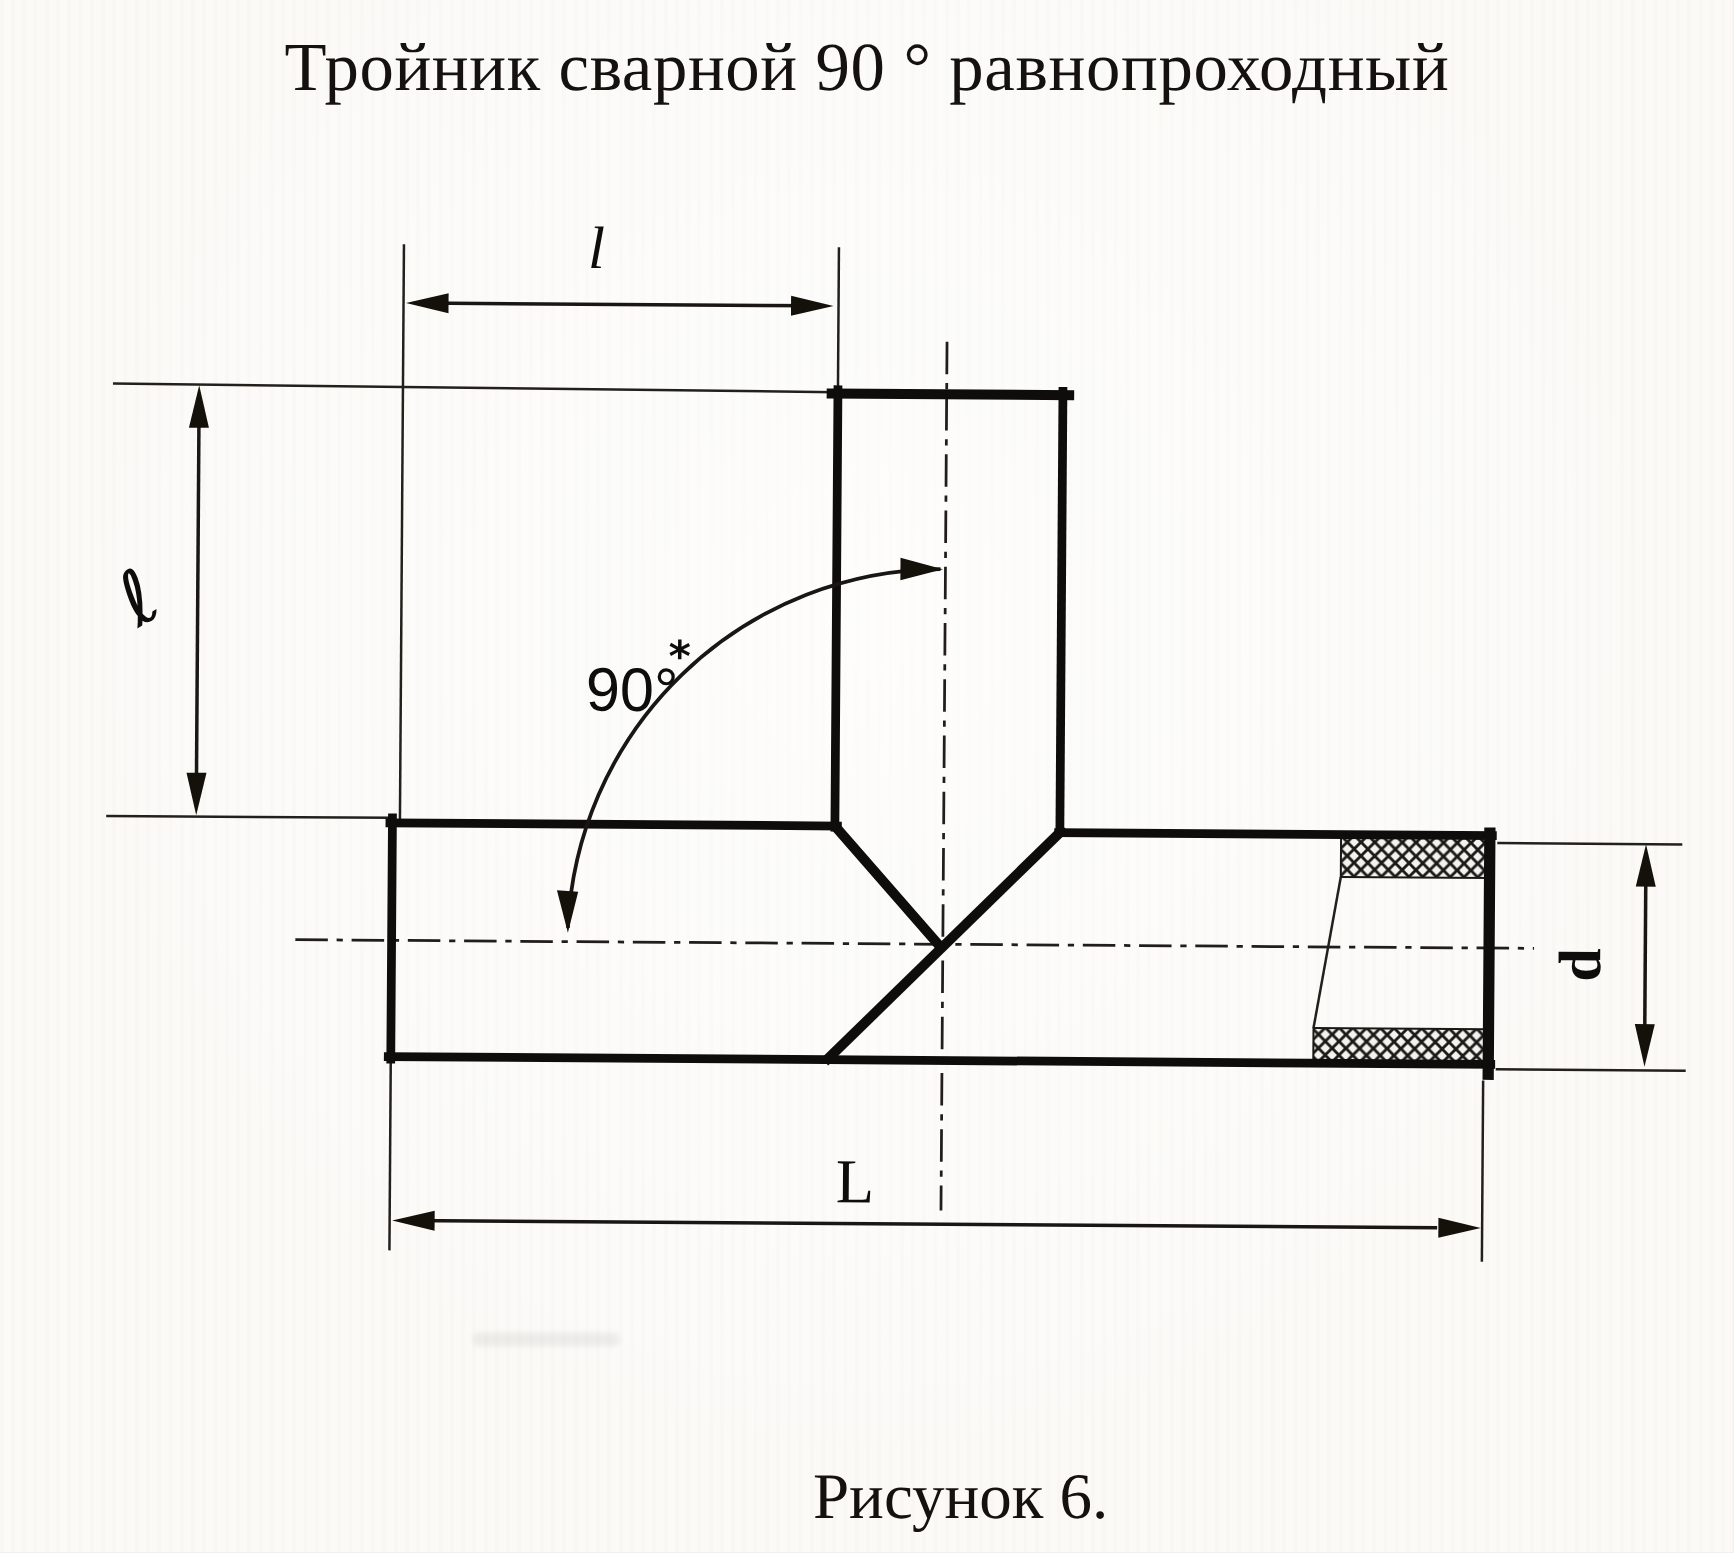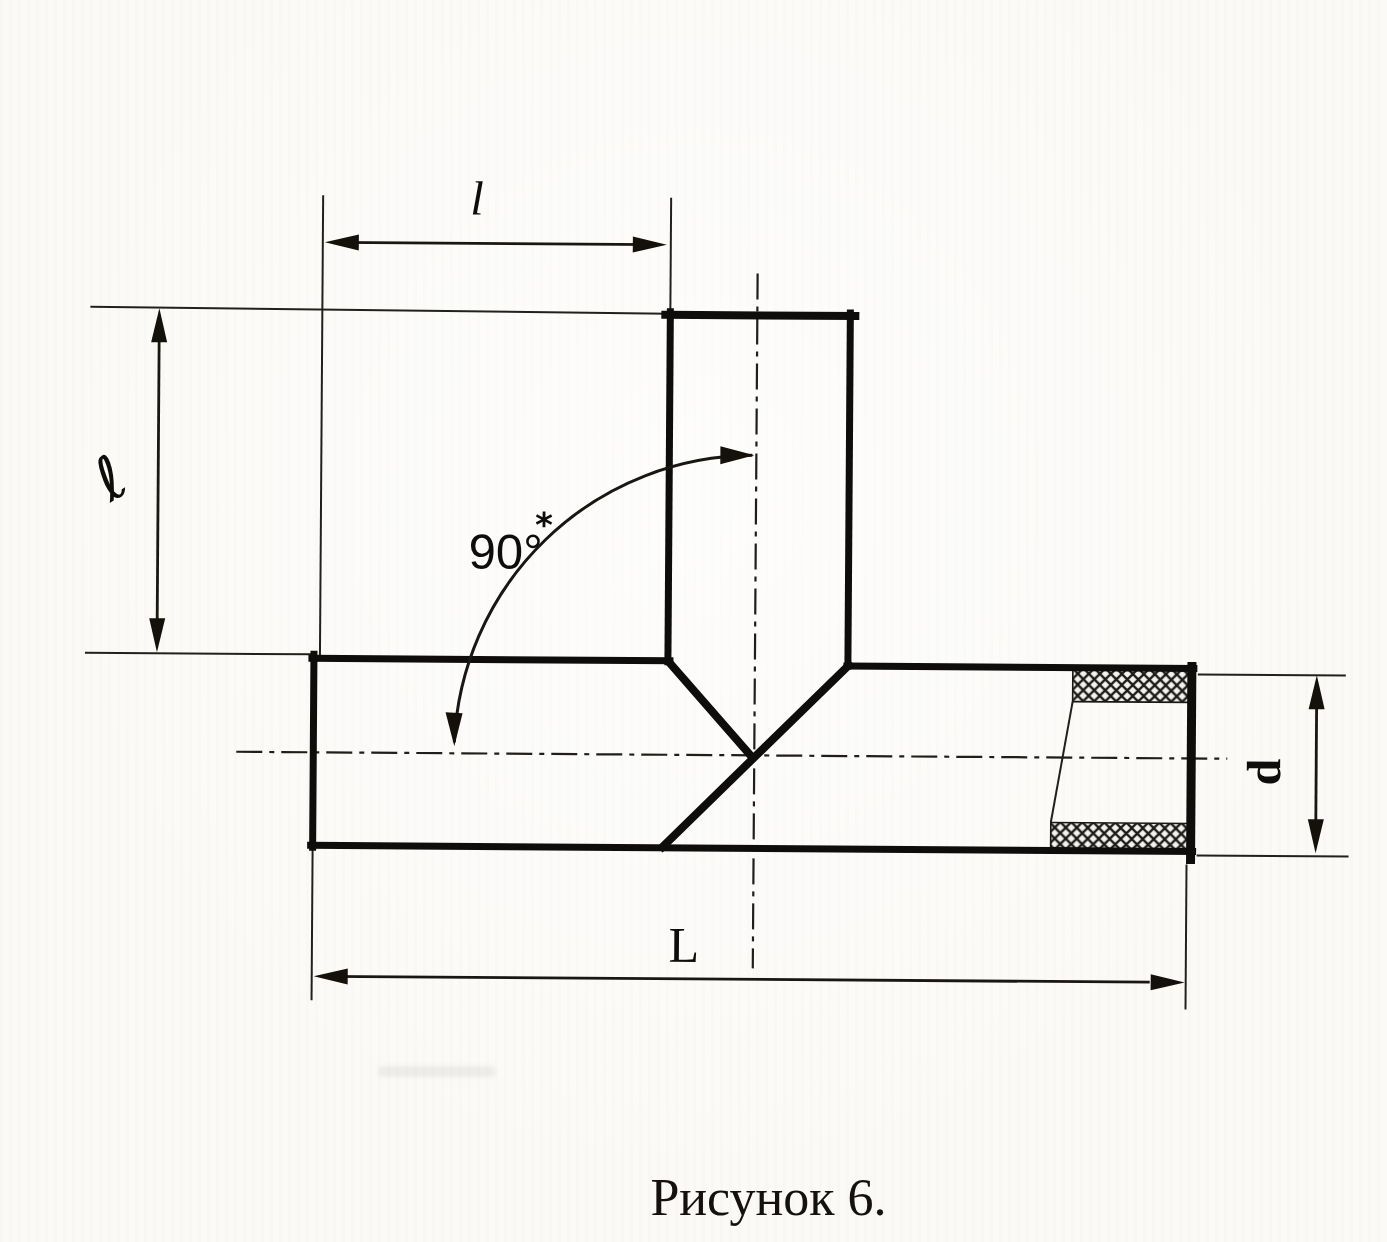--- a/index.html
+++ b/index.html
@@ -50,20 +50,21 @@
   .t-sans     {font-family:"Liberation Sans", sans-serif;font-size:49px;}
   .t-sans-sm  {font-family:"DejaVu Sans", sans-serif;font-size:34px;font-weight:700;}
   .t-serif    {font-family:"Liberation Serif", serif;font-size:50px;}
   .t-serif-b  {font-family:"Liberation Serif", serif;font-size:48px;font-weight:600;}
 </style>
 </head>
 <body>
 
 <div class="page">
 
+  <div class="title">Тройник сварной 90 ° равнопроходный</div>
 
   <svg class="drawing" width="1387" height="1242" viewBox="0 0 1387 1242">
     <defs>
       <pattern id="knurl" width="11" height="11" patternUnits="userSpaceOnUse">
         <rect width="11" height="11" fill="#f3f2ee"></rect>
         <path d="M0 0 L11 11 M11 0 L0 11" stroke="#1c1a16" stroke-width="2.3"></path>
         <circle cx="5.5" cy="5.5" r="1.1" fill="#1c1a16"></circle>
       </pattern>
     </defs>
 

